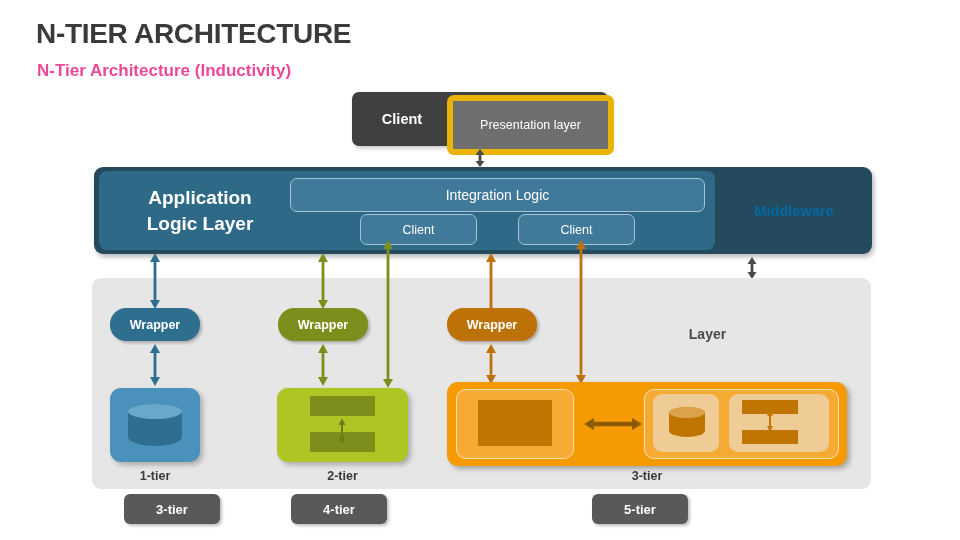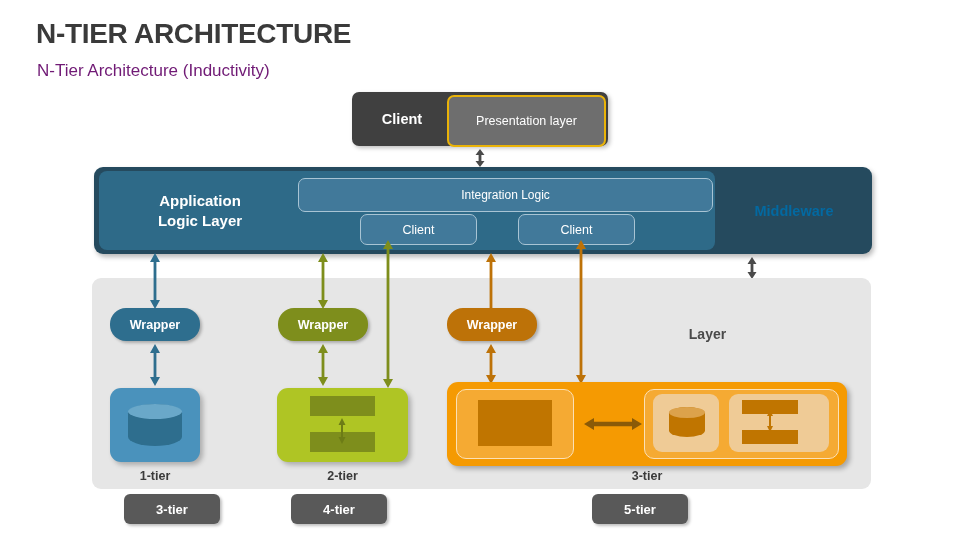--- a/index.html
+++ b/index.html
@@ -12,66 +12,66 @@
   .stage{position:relative;width:960px;height:540px;}
 
   
   .title{
     position:absolute;left:36px;top:18px;
     font-size:28px;font-weight:bold;letter-spacing:-0.3px;
     color:#3a3a3a;white-space:nowrap;
   }
   .subtitle{
     position:absolute;left:37px;top:61px;
-    font-size:17px;font-weight:normal;color:#701a75;white-space:nowrap;
+    font-size:17px;font-weight:bold;color:#ec4899;white-space:nowrap;
   }
 
   
   .abs{position:absolute;}
   .ctr{display:flex;align-items:center;justify-content:center;text-align:center;}
 
   
   .client-box{
     left:352px;top:92px;width:256px;height:54px;
     background:#404040;border-radius:7px;
     box-shadow:2px 2px 4px rgba(0,0,0,.25);
   }
   .client-word{
     left:352px;top:92px;width:100px;height:54px;
     font-size:14.5px;color:#fff;font-weight:bold;
   }
   .pres-box{
     left:447px;top:95px;width:155px;height:48px;
-    background:#6e6e6e;border:2px solid #eab308;border-radius:7px;
+    background:#6e6e6e;border:6px solid #eab308;border-radius:7px;
     font-size:12.5px;color:#ffffff;
   }
 
   
   .mw-band{
     left:94px;top:167px;width:778px;height:87px;
     background:#254a5e;border-radius:9px;
     box-shadow:2px 3px 5px rgba(0,0,0,.28);
   }
   .alp-panel{
     left:99px;top:171px;width:616px;height:79px;
     background:#2e6a88;border-radius:8px;
   }
   .alp-label{
     left:120px;top:186px;width:160px;height:50px;
-    font-size:15px;color:#fff;font-weight:bold;line-height:1.35;
+    font-size:19px;color:#fff;font-weight:bold;line-height:1.35;
     flex-direction:column;
   }
   .mw-label{
     left:716px;top:167px;width:156px;height:87px;
     font-size:14.5px;color:#0369a1;font-weight:bold;
   }
   .integ{
     left:290px;top:178px;width:413px;height:32px;
     background:#41799a;border:1px solid #a8c4d4;border-radius:7px;
-    font-size:12px;color:#fff;margin-left:8px;
+    font-size:14px;color:#fff;
   }
   .sub-client{
     top:214px;width:115px;height:29px;
     background:#41799a;border:1px solid #a8c4d4;border-radius:7px;
     font-size:12.5px;color:#fff;
   }
   .sc1{left:360px;}
   .sc2{left:518px;}
 
   

